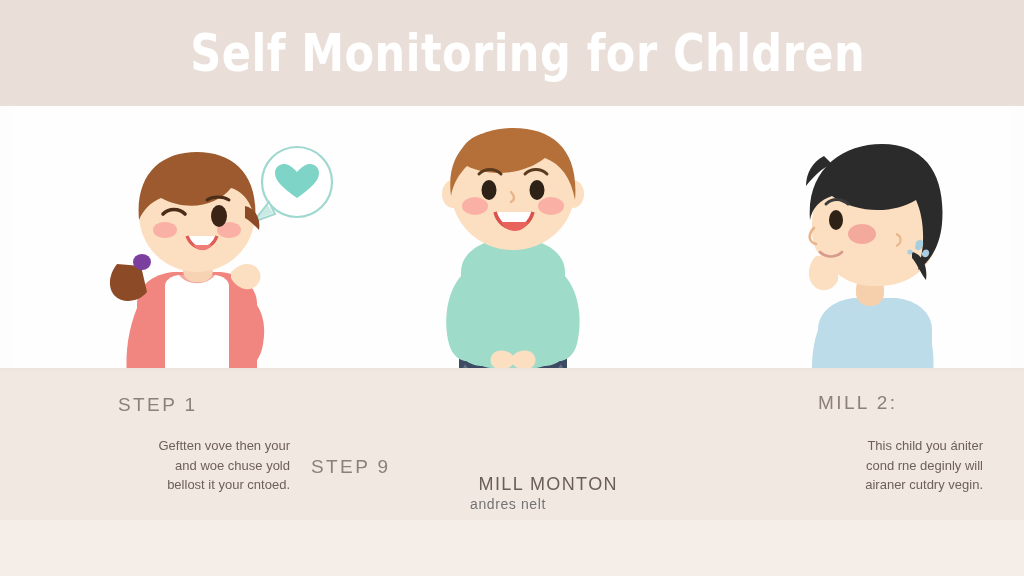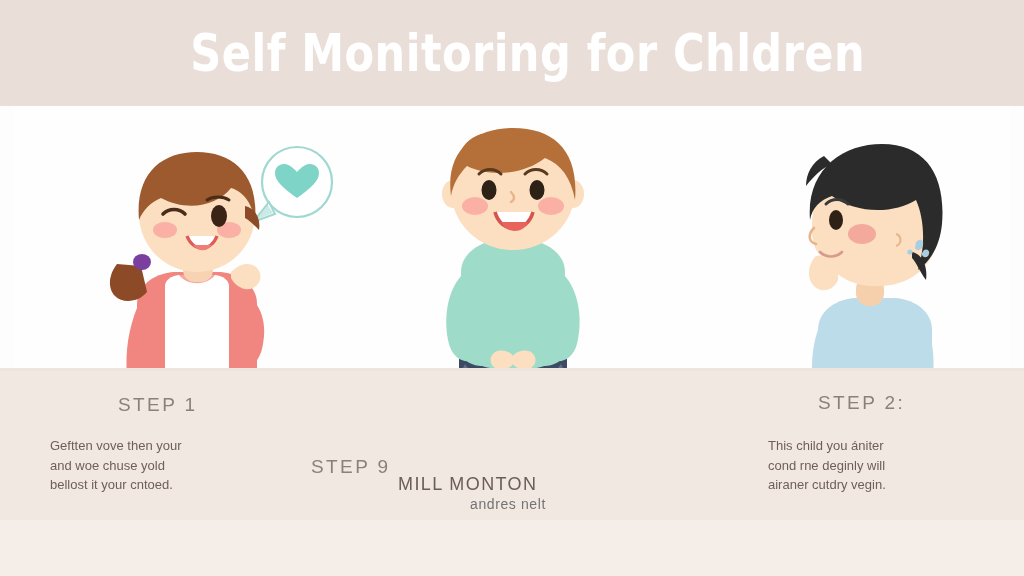--- a/index.html
+++ b/index.html
@@ -48,29 +48,29 @@
     font-size:19px;
     letter-spacing:2.4px;
     font-weight:400;
     white-space:nowrap;
   }
   .caption-text{
     position:absolute;
     color:#6E6059;
     font-size:13px;
     line-height:1.5;
-    text-align:left;
+    text-align:right;
     white-space:pre-line;
   }
   .center-head{
     position:absolute;
     color:#6B5E57;
     font-size:18px;
     letter-spacing:1.4px;
-    text-align:left;
+    text-align:right;
     white-space:nowrap;
   }
   .center-sub{
     position:absolute;
     color:#737373;
     font-size:14px;
     letter-spacing:0.6px;
     text-align:center;
     white-space:nowrap;
   }
@@ -237,19 +237,19 @@
     <div class="caption-text" style="left:50px;top:460px;width:240px;transform:translateY(-392px);">Geftten vove then your
 and woe chuse yold
 bellost it your cntoed.</div>
 
     <div class="step-label" style="left:311px;top:480px;transform:translateY(-392px);">STEP 9</div>
 
     <div class="center-head" style="left:398px;top:498px;width:220px;transform:translateY(-392px);">MILL MONTON</div>
     <div class="center-sub" style="left:398px;top:520px;width:220px;transform:translateY(-392px);">andres nelt</div>
 
 
-    <div class="step-label" style="left:818px;top:416px;transform:translateY(-392px);">STEP 2:</div>
+    <div class="step-label" style="left:818px;top:416px;transform:translateY(-392px);">MILL 2:</div>
     <div class="caption-text" style="left:768px;top:460px;width:215px;transform:translateY(-392px);">This child you ániter
 cond rne deginly will
 airaner cutdry vegin.</div>
   </div>
 
 </div>
 
 </body></html>

